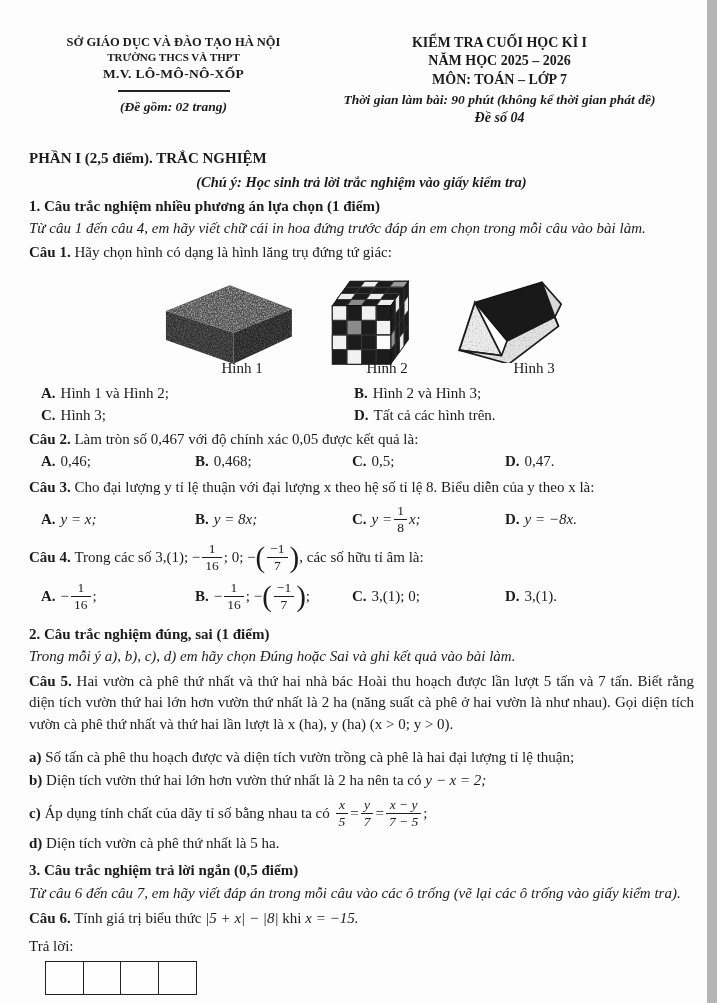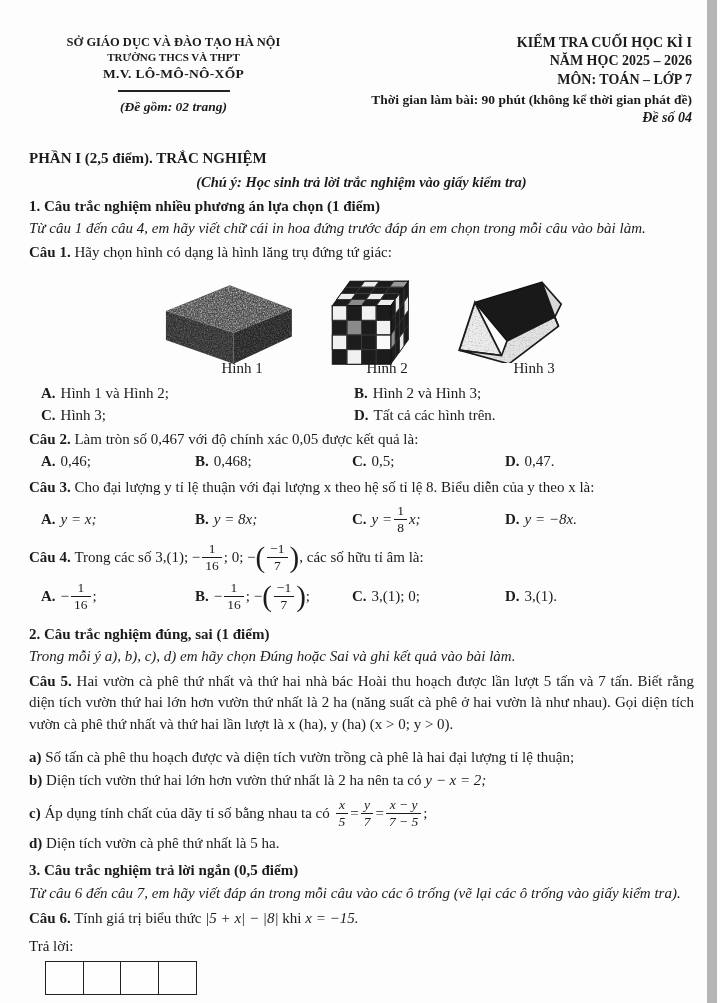--- a/index.html
+++ b/index.html
@@ -9,23 +9,23 @@
   .edge-strip{position:absolute;top:0;right:3px;width:10px;height:100%;background:#b5b5b5;}
 
   
   .header{display:flex;padding:34px 28px 0 46px;}
   .h-left{width:255px;text-align:center;}
   .hl1{font-weight:bold;font-size:12.5px;line-height:1.3;}
   .hl2{font-weight:bold;font-size:11px;line-height:1.3;}
   .hl3{font-weight:bold;font-size:13.5px;line-height:1.3;letter-spacing:.3px;}
   .h-divider{width:112px;border:0;border-top:2.4px solid #222;margin:8px auto 7px;}
   .hl-note{font-weight:bold;font-style:italic;font-size:13.5px;}
-  .h-right{flex:1;text-align:right;padding-left:6px;}
+  .h-right{flex:1;text-align:center;padding-left:6px;}
   .hr1{font-weight:bold;font-size:14px;line-height:1.32;}
-  .hr4{font-weight:bold;font-size:13.5px;line-height:1.4;margin-top:2px;}
+  .hr4{font-weight:bold;font-style:italic;font-size:13.5px;line-height:1.4;margin-top:2px;}
   .hr5{font-weight:bold;font-style:italic;font-size:14px;}
 
   .content{padding:22px 26px 0 29px;font-size:15px;line-height:1.42;}
   .part-title{font-weight:bold;}
   .part-note{font-weight:bold;font-style:italic;text-align:center;font-size:14.5px;margin-top:2px;}
   .sec-heading{font-weight:bold;margin-top:4px;}
   .instruction{font-style:italic;margin-top:1px;}
   .stem{margin-top:2px;}
   .qlabel{font-weight:bold;}
   .mi{font-style:italic;}

